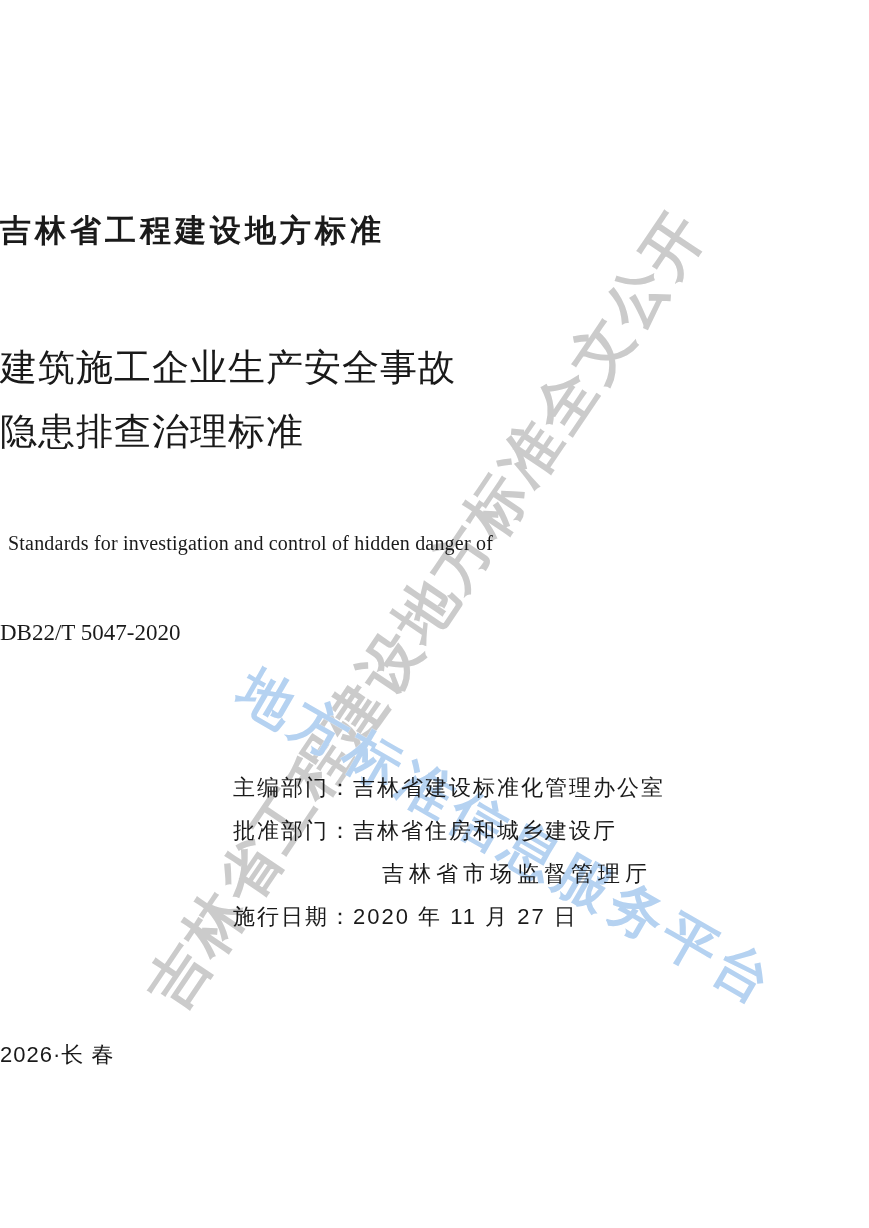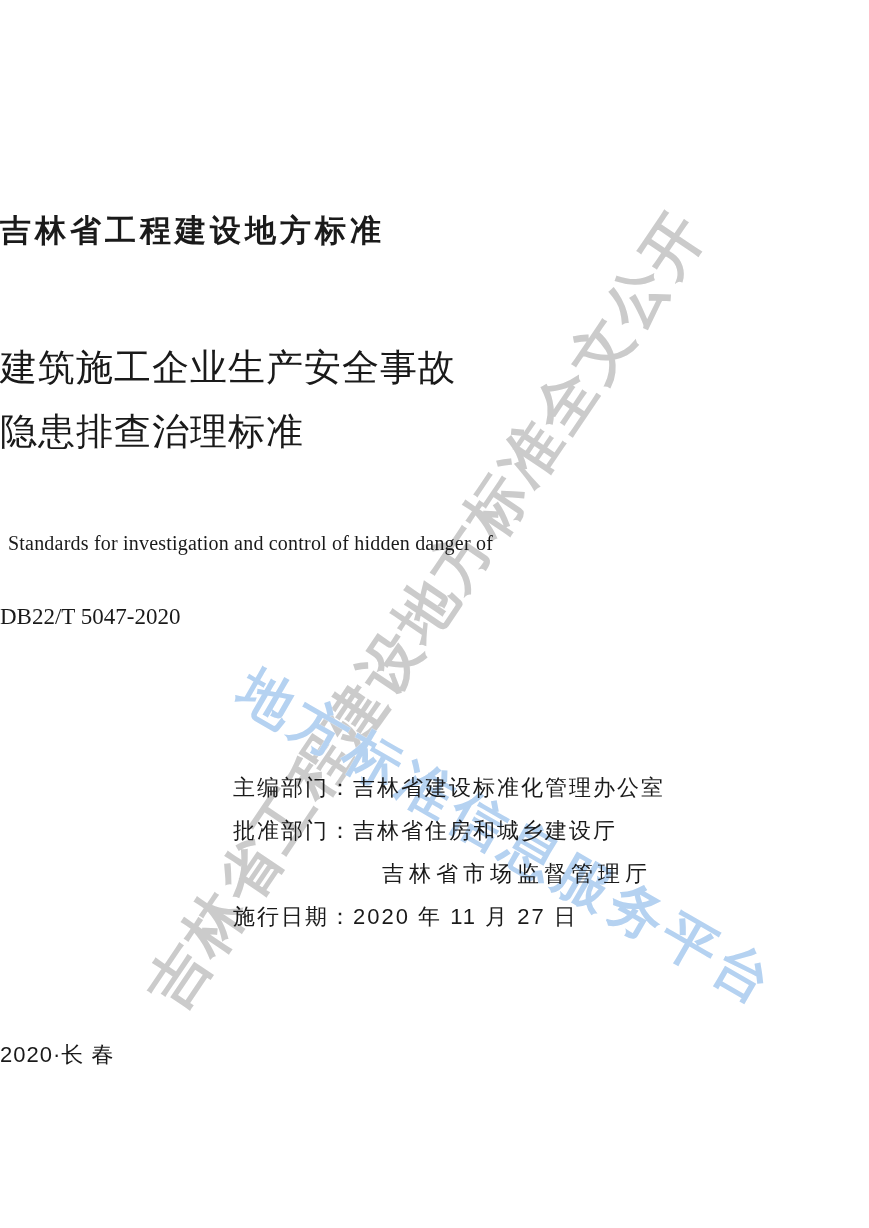--- a/index.html
+++ b/index.html
@@ -49,21 +49,21 @@
     line-height:64px;
   }
   .eng-title{
     top:527px;
     font-family:"Liberation Serif", serif;
     font-size:20px;line-height:33px;
     letter-spacing:0.2px;
     margin-left:8px;
   }
   .std-number{
-    top:604px;
+    top:620px;
     font-family:"Liberation Serif", serif;
     font-size:23px;
   }
   .dept-block{
     position:absolute;left:233px;top:766px;
     font-size:22px;letter-spacing:2px;
     line-height:43px;
     text-align:left;
   }
   .dept-row{white-space:nowrap;}
@@ -105,16 +105,16 @@
         <span class="dept-label">批准部门：</span><span class="dept-value">吉林省住房和城乡建设厅</span>
       </div>
       <div class="dept-row dept-wide">
         <span class="dept-label"></span><span class="dept-value">吉林省市场监督管理厅</span>
       </div>
       <div class="dept-row">
         <span class="dept-label">施行日期：</span><span class="dept-value">2020 年 11 月 27 日</span>
       </div>
     </div>
 
-    <div class="abs edition">2020·长  春</div>
+    <div class="abs edition">2026·长  春</div>
 
   </div>
 </div>
 
 </body></html>

